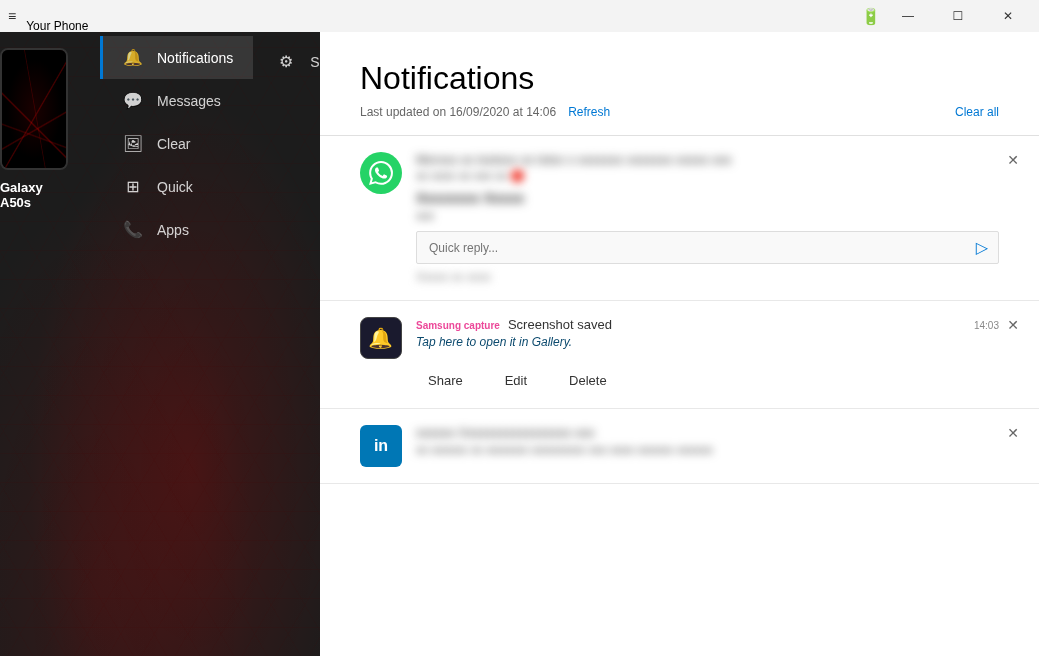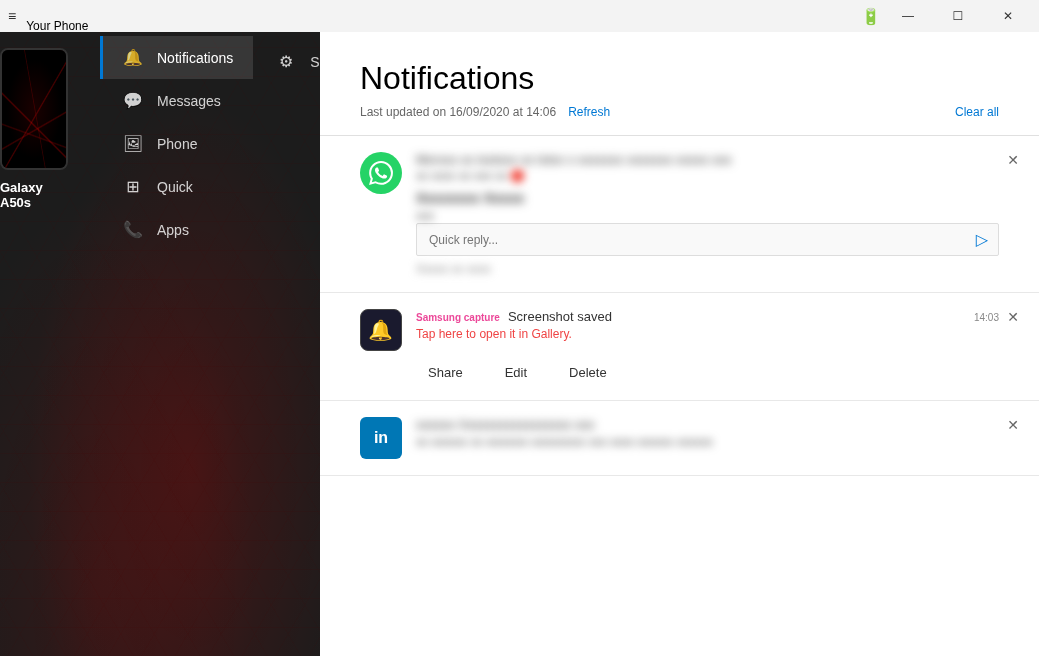--- a/index.html
+++ b/index.html
@@ -319,20 +319,21 @@
       color: #666;
       width: 24px;
       height: 24px;
       display: flex;
       align-items: center;
       justify-content: center;
     }
 
     
     .notif-reply-area {
+      margin-top: 8px;
       margin-left: 56px;
     }
     .reply-input-wrapper {
       display: flex;
       align-items: center;
       border: 1px solid #ddd;
       border-radius: 2px;
       overflow: hidden;
       background: #f9f9f9;
     }
@@ -377,22 +378,23 @@
       background: none;
       border: none;
       cursor: pointer;
       font-size: 13px;
       color: #333;
       border-radius: 2px;
     }
 
     .notif-desc {
       font-size: 12px;
-      color: #ef4444;
+      color: #0c4a6e;
       margin-top: 3px;
+      font-style: italic;
     }
 
     
     .notifications-list::-webkit-scrollbar { width: 6px; }
     .notifications-list::-webkit-scrollbar-track { background: #f0f0f0; }
     .notifications-list::-webkit-scrollbar-thumb { background: #ccc; border-radius: 3px; }
   </style>
 </head>
 <body>
 
@@ -429,21 +431,21 @@
         <div class="nav-item active">
           <span class="nav-icon">🔔</span>
           <span>Notifications</span>
         </div>
         <div class="nav-item">
           <span class="nav-icon">💬</span>
           <span>Messages</span>
         </div>
         <div class="nav-item">
           <span class="nav-icon">🖼</span>
-          <span>Phone</span>
+          <span>Clear</span>
         </div>
         <div class="nav-item">
           <span class="nav-icon">⊞</span>
           <span>Quick</span>
         </div>
         <div class="nav-item">
           <span class="nav-icon">📞</span>
           <span>Apps</span>
         </div>
       </nav>

